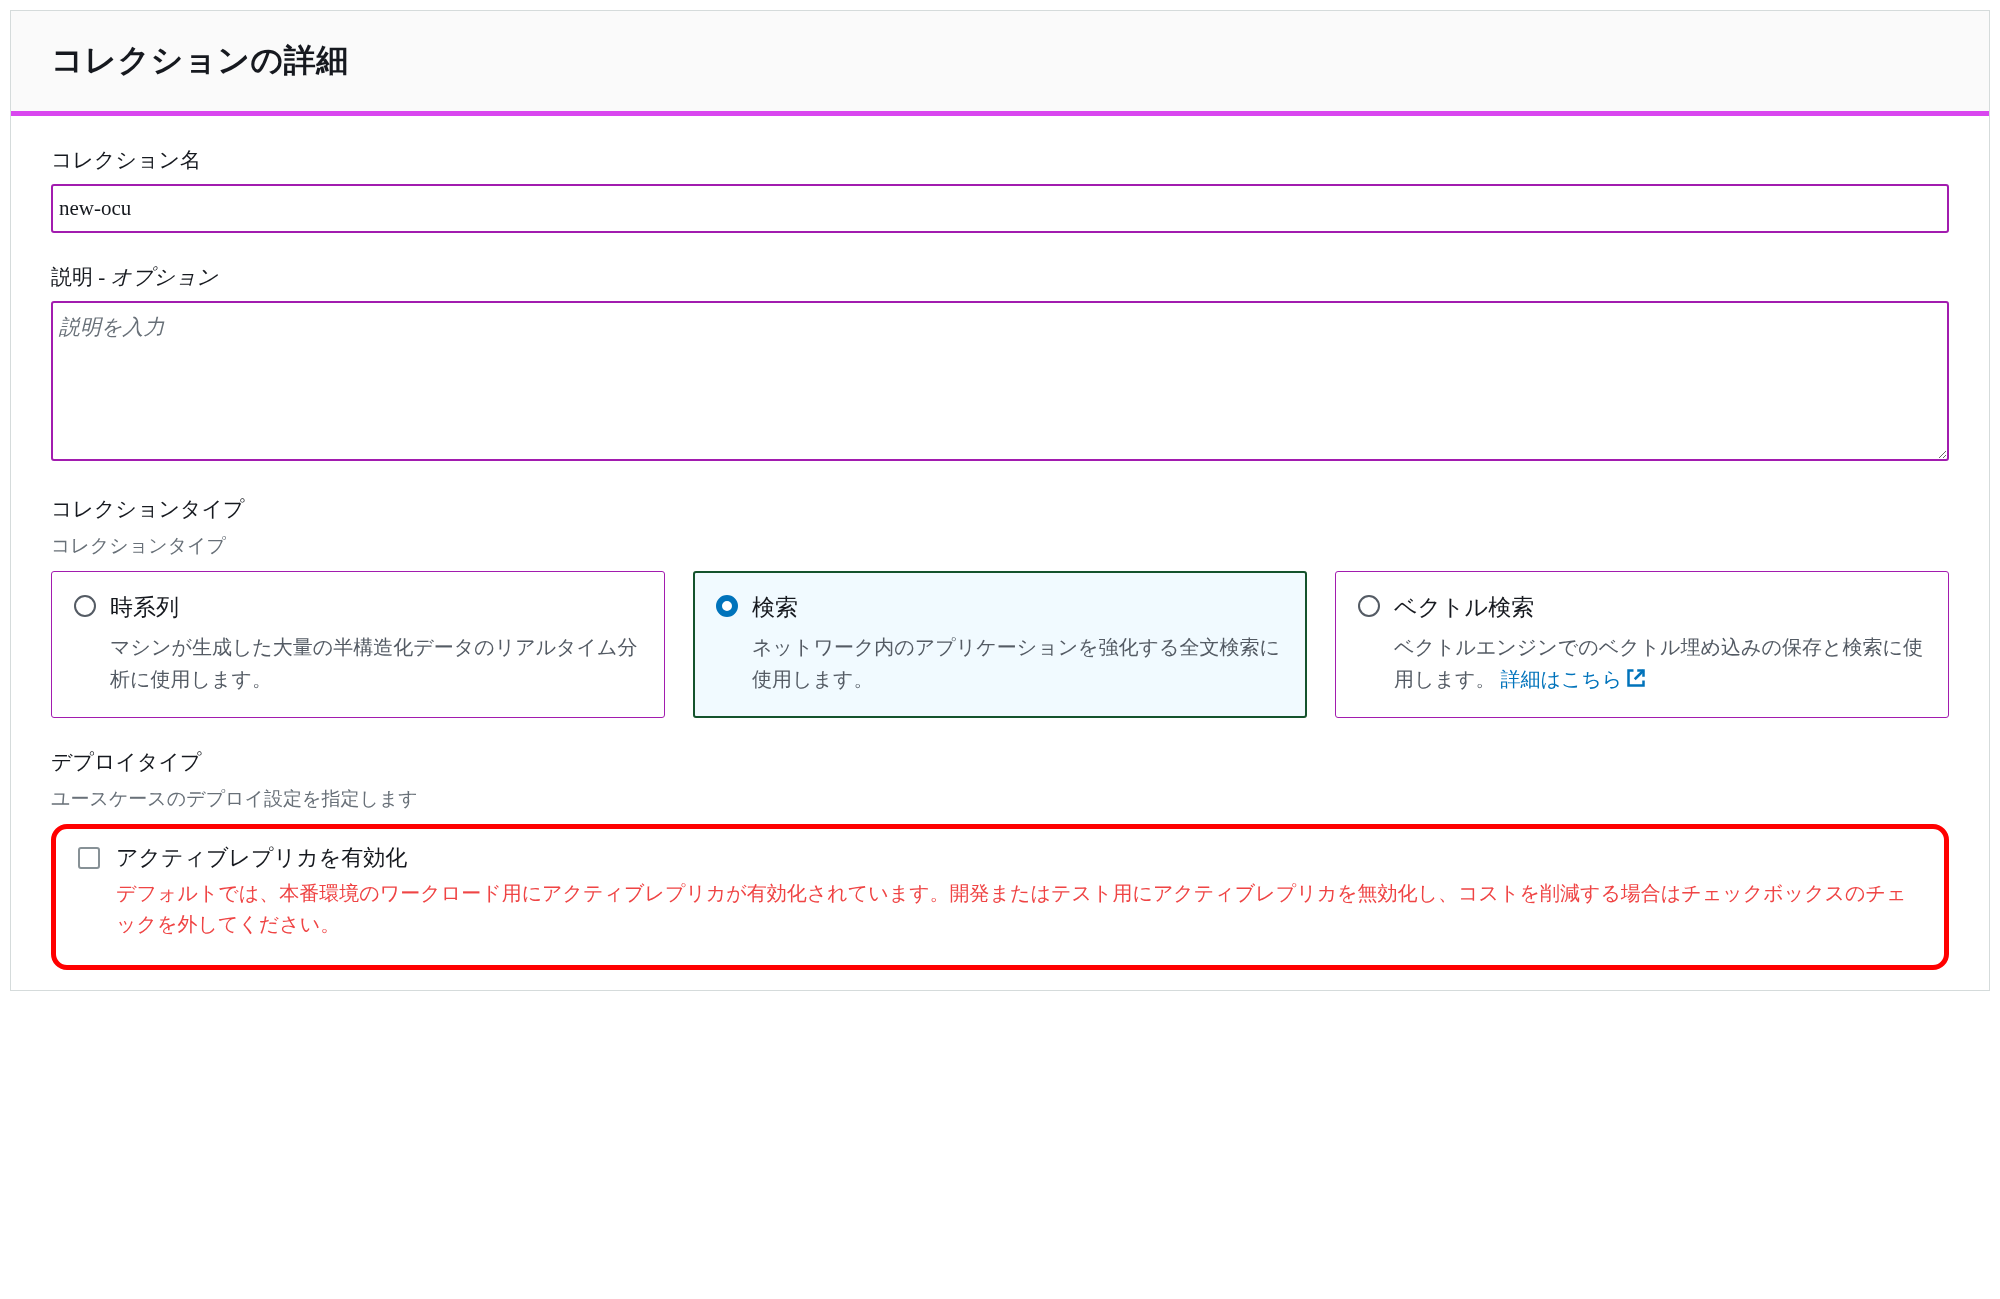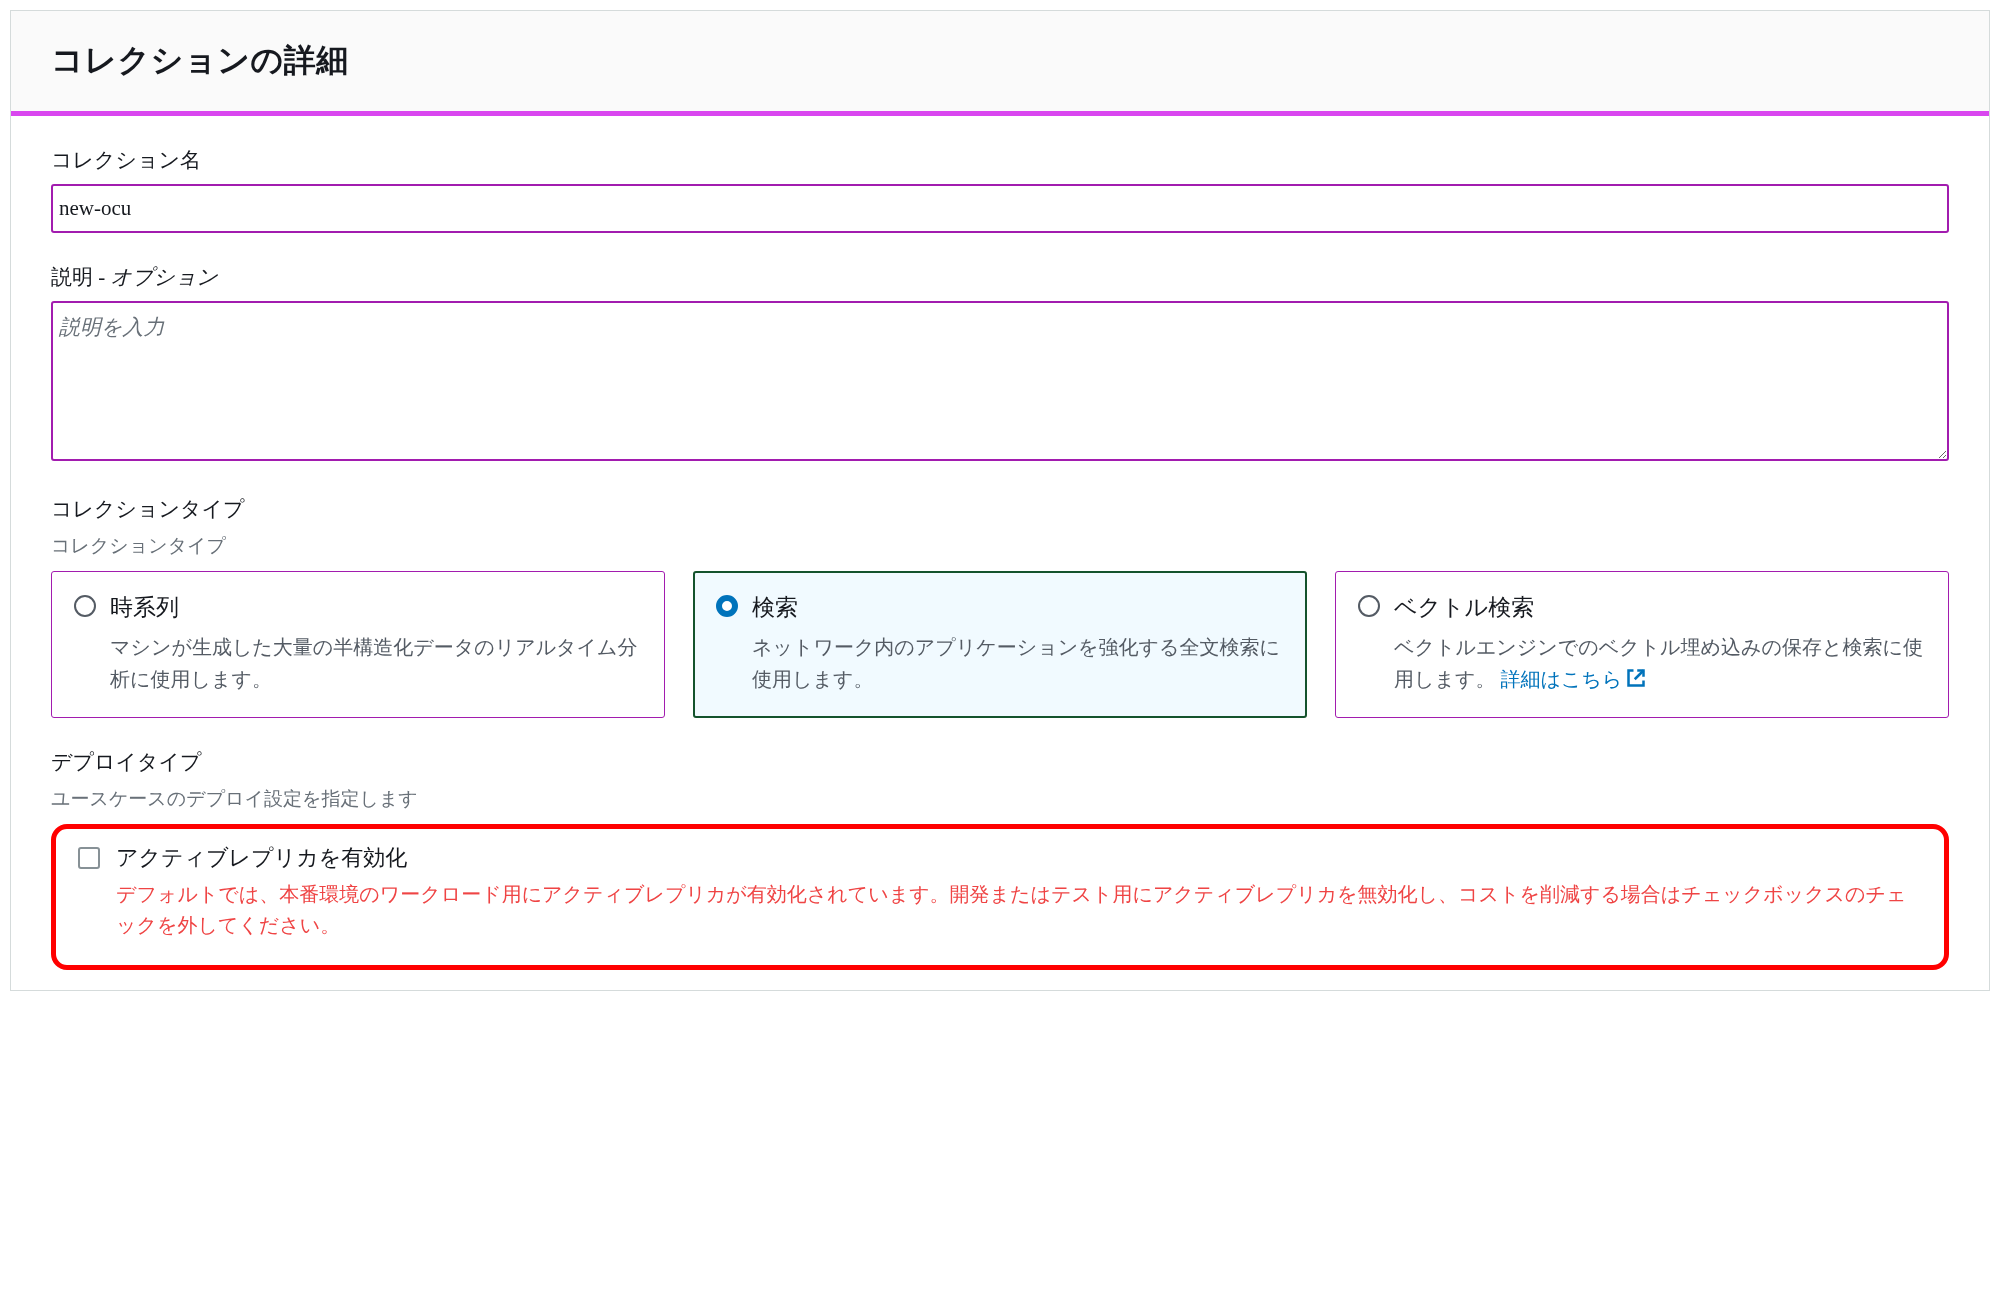--- a/index.html
+++ b/index.html
@@ -102,20 +102,21 @@
       color: #545b64;
       line-height: 1.6;
     }
     .link { color: #0073bb; text-decoration: none; }
     .ext-icon { display: inline-block; vertical-align: middle; margin-left: 4px; }
     .highlight {
       border: 5px solid #ff0000;
       border-radius: 16px;
       padding: 14px 22px 24px 22px;
       margin-top: 8px;
+      font-family: Liberation Mono, monospace;
     }
     .chk-row {
       display: flex;
       align-items: flex-start;
       gap: 16px;
     }
     .checkbox {
       width: 22px; height: 22px;
       border: 2px solid #879196;
       border-radius: 3px;

